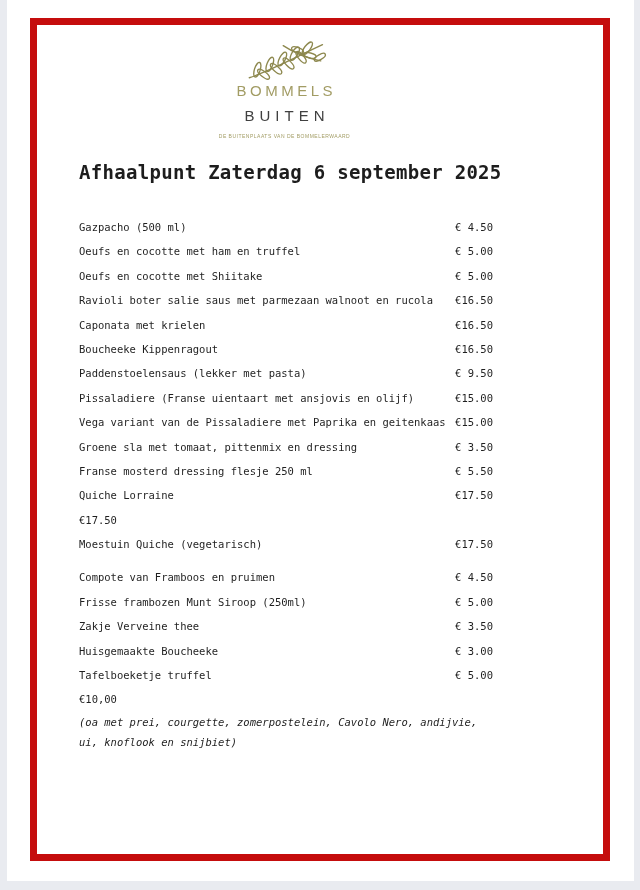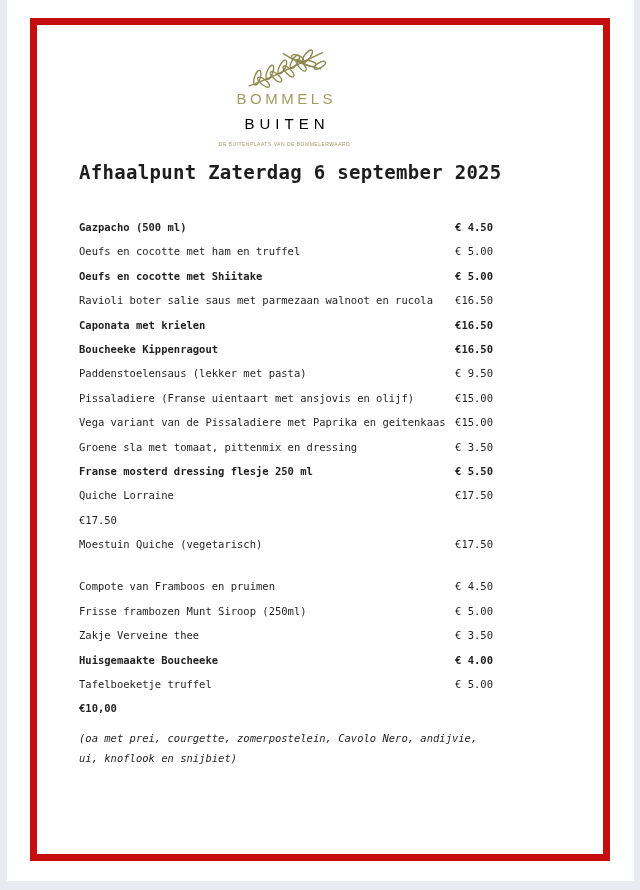--- a/index.html
+++ b/index.html
@@ -15,57 +15,57 @@
     width: 627px; height: 881px;
     background: #ffffff;
   }
   .red-frame {
     position: absolute; left: 23px; top: 18px;
     width: 580px; height: 843px;
     box-sizing: border-box;
     border: 7px solid #c50d0d;
   }
   .logo {
-    position: absolute; left: 0; top: 42px; width: 555px;
+    position: absolute; left: 0; top: 34px; width: 555px;
     display: flex; flex-direction: column; align-items: center;
     color: #9b9660;
   }
   .logo .branch { height: 50px; margin-bottom: 0px; }
   .brand-1 {
     font-family: "Liberation Sans", sans-serif;
     font-size: 15px; letter-spacing: 3.5px; color: #a29c64;
     margin-top: -2px; text-indent: 3.5px;
   }
   .brand-2 {
     font-family: "Liberation Sans", sans-serif;
-    font-size: 15px; letter-spacing: 5px; color: #000000;
+    font-size: 15px; letter-spacing: 5px; color: #404040;
     margin-top: 8px; text-indent: 5px;
   }
   .tagline {
     font-family: "Liberation Sans", sans-serif;
     font-size: 5px; letter-spacing: 0.5px; color: #a29c64;
     margin-top: 9px;
   }
   .doc-title {
     position: absolute; left: 72px; top: 161px;
     font-size: 19px; font-weight: bold; color: #1d1d1d;
     letter-spacing: 0.3px; white-space: nowrap;
   }
   .menu {
     position: absolute; left: 72px; top: 215px; width: 414px;
     font-size: 10.5px; color: #1f1f1f;
   }
   .menu-row {
     display: flex; justify-content: space-between;
     height: 24.4px; line-height: 24.4px; white-space: nowrap;
   }
-  .menu-row.bold { font-weight: bold; }
-  .menu-row.gap-before { margin-top: 18px; }
+  .menu-row.bold { font-weight: normal; }
+  .menu-row.gap-before { margin-top: 9px; }
   .menu-note {
-    margin-top: 7px;
+    margin-top: 0;
     font-style: italic; font-size: 10.5px; line-height: 20px;
     color: #1f1f1f;
   }
 </style>
 </head>
 <body>
 
 <div class="page">
 
   <div class="red-frame"></div>
@@ -160,21 +160,21 @@
       <div class="menu-row">
         <span>Frisse frambozen Munt Siroop (250ml)</span>
         <span>€ 5.00</span>
       </div>
       <div class="menu-row">
         <span>Zakje Verveine thee</span>
         <span>€ 3.50</span>
       </div>
       <div class="menu-row bold">
         <span>Huisgemaakte Boucheeke</span>
-        <span>€ 4.00</span>
+        <span>€ 3.00</span>
       </div>
       <div class="menu-row">
         <span>Tafelboeketje truffel</span>
         <span>€ 5.00</span>
       </div>
       <div class="menu-row bold">
         <span>€10,00</span>
       </div>
       <div class="menu-note">(oa met prei, courgette, zomerpostelein, Cavolo Nero, andijvie, ui, knoflook en snijbiet)</div>
   </div>

